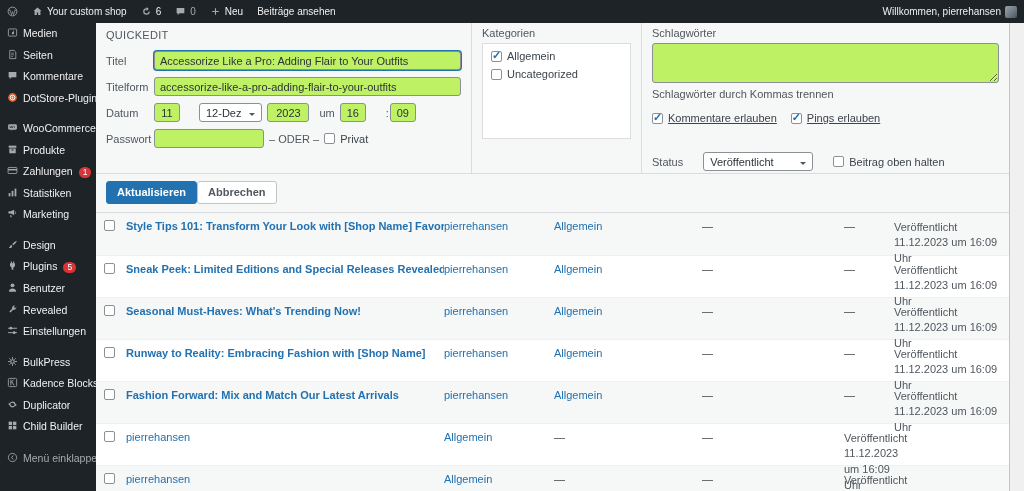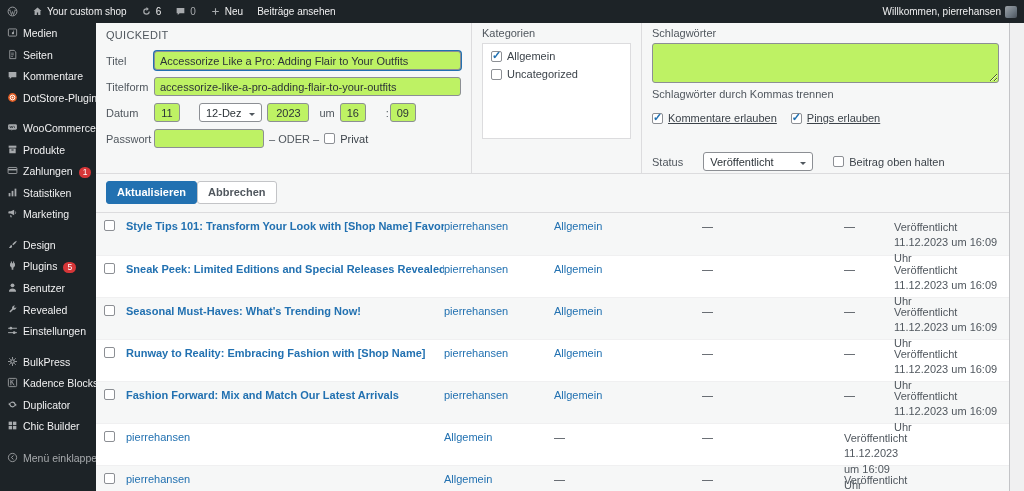--- a/index.html
+++ b/index.html
@@ -314,21 +314,21 @@
 
       </div>
 
       <div class="menu-item">
         <span><svg viewBox="0 0 20 20" fill="currentColor" xmlns="http://www.w3.org/2000/svg">
             <rect x="3" y="3" width="6.2" height="6.2"></rect>
             <rect x="10.8" y="3" width="6.2" height="6.2"></rect>
             <rect x="3" y="10.8" width="6.2" height="6.2"></rect>
             <rect x="10.8" y="10.8" width="6.2" height="6.2"></rect>
           </svg></span>
-        <span class="menu-label">Chic Builder</span>
+        <span class="menu-label">Child Builder</span>
 
       </div>
     </div>
   <div class="menu-item collapse-item">
     <span><svg viewBox="0 0 20 20" fill="currentColor" xmlns="http://www.w3.org/2000/svg">
           <circle cx="10" cy="10" r="7.5" fill="none" stroke="currentColor" stroke-width="1.5"></circle>
           <path d="M11.6 6.4L8 10l3.6 3.6" fill="none" stroke="currentColor" stroke-width="1.7"></path>
         </svg></span>
     <span class="menu-label">Menü einklappen</span>
   </div>

